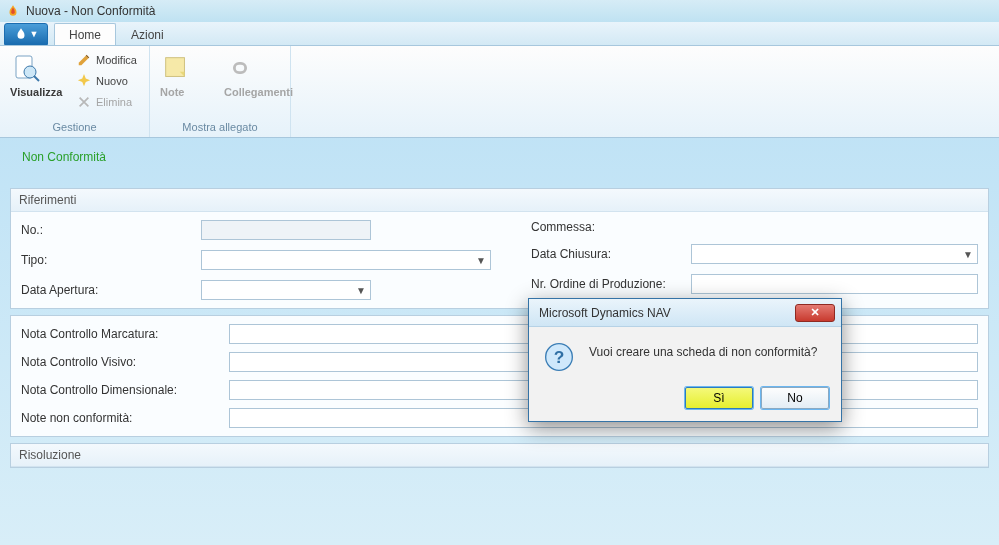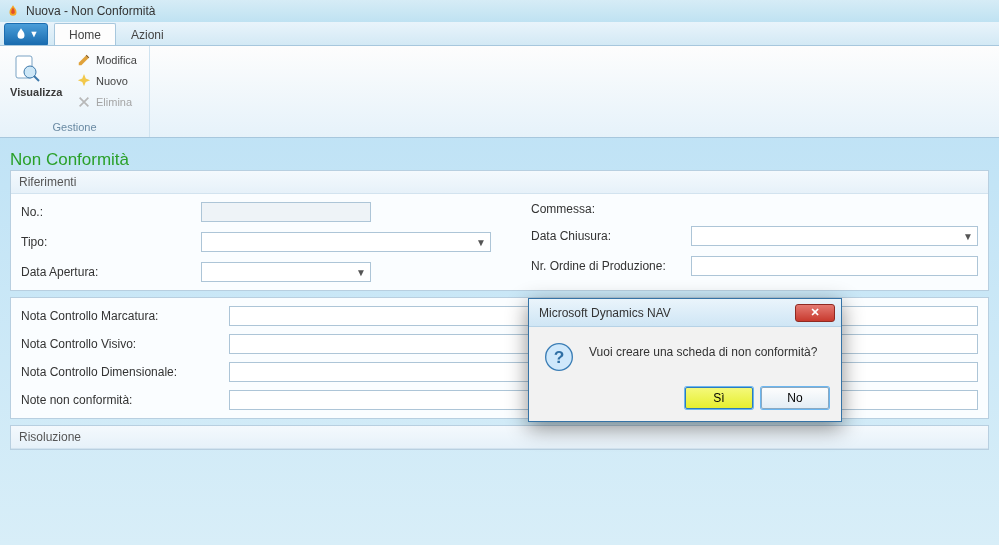--- a/index.html
+++ b/index.html
@@ -20,21 +20,21 @@
 .ribbon-group .group-label { font-size:11px; color:#6a8aa3; text-align:center; padding:2px 0; width:100%; }
 .big-btn { width:60px; display:flex; flex-direction:column; align-items:flex-start; gap:2px; padding:2px; font-size:11px; color:#3a3a3a; cursor:pointer;font-weight:bold; }
 .big-btn.disabled { color:#a5a5a5; cursor:default; }
 .big-btn .icon-box { width:32px; height:32px; display:flex; align-items:center; justify-content:center; }
 .small-btns { display:flex; flex-direction:column; gap:1px; }
 .small-btn { display:flex; align-items:center; gap:4px; font-size:11px; color:#444; padding:2px 4px; cursor:pointer; }
 .small-btn.disabled { color:#a5a5a5; cursor:default; }
 .small-btn .si { width:16px; height:16px; display:flex; align-items:center; justify-content:center; }
 
 .content { padding:8px 10px; }
-.page-title { font-size:17px; color:#2aa02a; padding:4px 0 0; }
+.page-title { font-size:12px; color:#2aa02a; padding:4px 0 24px;margin-left:12px; }
 .section { border:1px solid #b8cfe0; margin-bottom:6px; background:#fafdff; }
 .section-header { font-size:12px; color:#555; padding:4px 8px; background:linear-gradient(180deg,#f4f9fd,#e6f1f9); border-bottom:1px solid #d2e3ef; }
 .section-body { padding:8px 10px; display:flex; gap:40px; }
 .col { flex:1; display:flex; flex-direction:column; gap:10px; }
 .field-row { display:flex; align-items:center; }
 .field-row label { width:180px; font-size:12px; color:#333; }
 .field-row .control { flex:0 0 170px; }
 input.txt, .combo { width:100%; height:20px; border:1px solid #adc5d7; background:#fff; font-size:12px; padding:0 4px; }
 .txt.readonly { background:#eef3f7; }
 .combo { display:flex; align-items:center; justify-content:flex-end; padding-right:2px; cursor:pointer; }
@@ -117,20 +117,42 @@
                 <path stroke="#b8b8b8" stroke-width="2" d="M3 3l10 10M13 3L3 13"></path>
               </svg>
             </span>
           <span>Elimina</span>
         </div>
       </div>
     </div>
     <div class="group-label">Gestione</div>
   </div>
 
+  <div class="ribbon-group">
+    <div class="group-body">
+      <div class="big-btn disabled">
+        <div class="icon-box">
+          <svg width="30" height="30" viewBox="0 0 32 32">
+              <rect x="5" y="5" width="20" height="20" fill="#f6e9a8" stroke="#cdbf7a"></rect>
+              <path fill="#e8d77a" d="M20 20h5v5z"></path>
+            </svg>
+        </div>
+        <span>Note</span>
+      </div>
+      <div class="big-btn disabled">
+        <div class="icon-box">
+          <svg width="30" height="30" viewBox="0 0 32 32">
+              <path fill="none" stroke="#bcbcbc" stroke-width="3" d="M10 16a5 5 0 015-5h2a5 5 0 010 10h-2M22 16a5 5 0 00-5-5h-2a5 5 0 000 10h2"></path>
+            </svg>
+        </div>
+        <span>Collegamenti</span>
+      </div>
+    </div>
+    <div class="group-label">Mostra allegato</div>
+  </div>
 </div>
 
 <div class="content">
   <div class="page-title">Non Conformità</div>
 
   <div class="section">
     <div class="section-header">Riferimenti</div>
     <div class="section-body">
       <div class="col">
         <div class="field-row">

